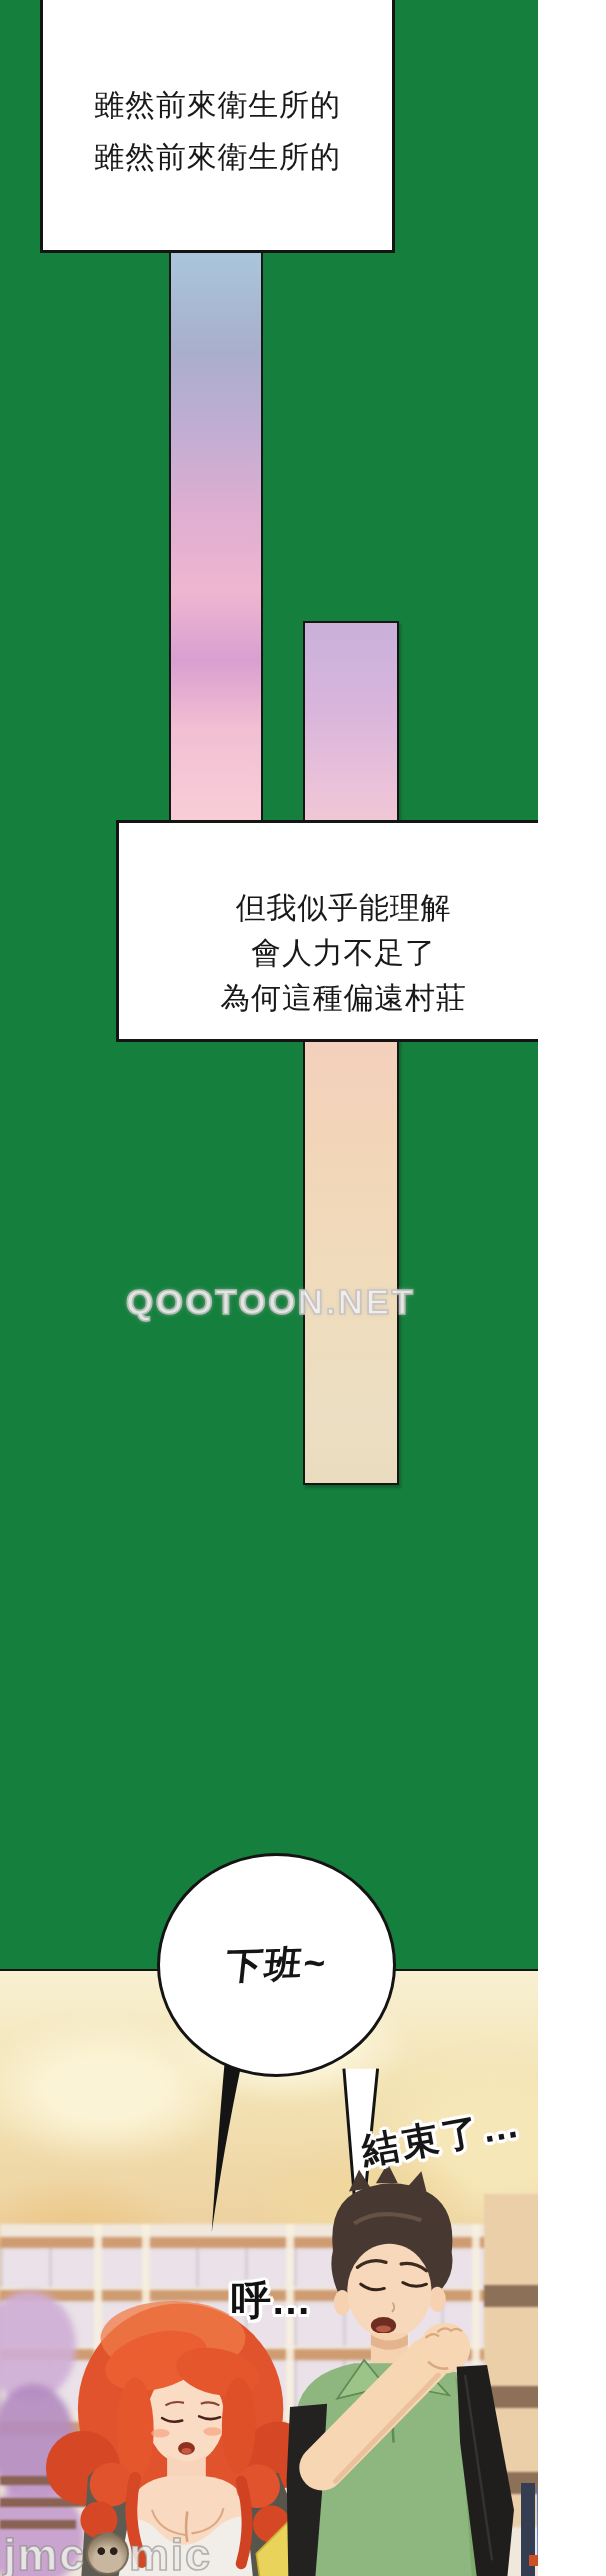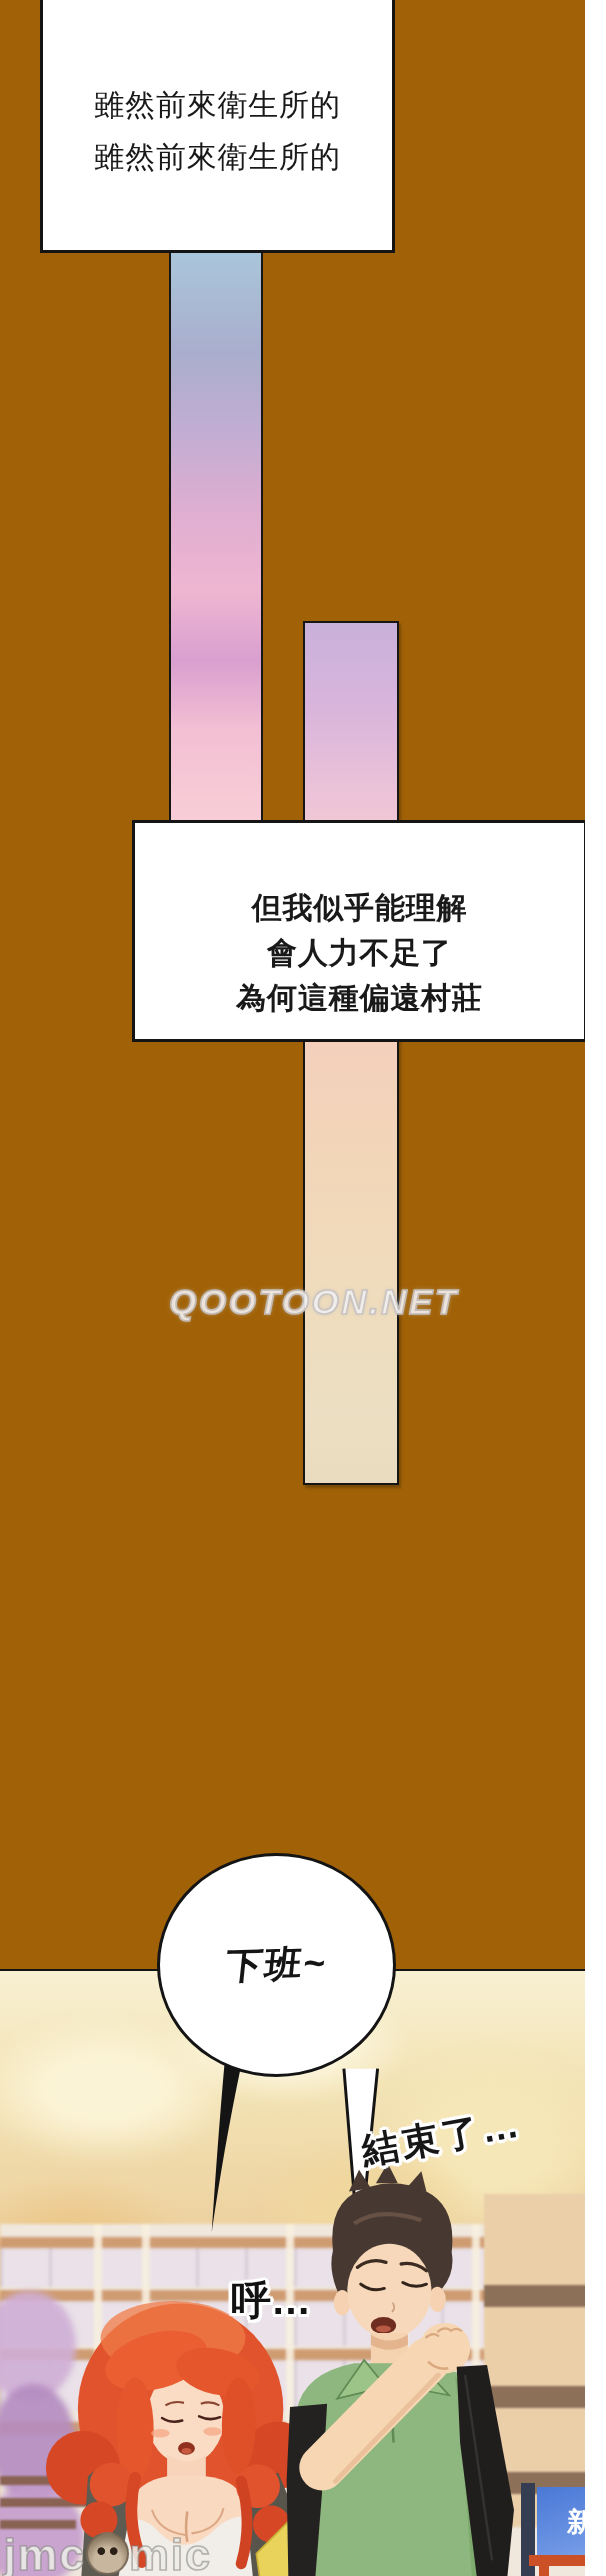--- a/index.html
+++ b/index.html
@@ -1,39 +1,39 @@
 <!DOCTYPE html>
 <html style="font-size:13.5px"><head>
 <meta charset="utf-8">
 <style>
   html,body{margin:0;padding:0;background:#ffffff;}
-  #page{position:relative;width:585px;height:2576px;overflow:hidden;
-        background:#a16207;font-family:"Liberation Sans",sans-serif;}
+  #page{position:relative;width:538px;height:2576px;overflow:hidden;
+        background:#15803d;font-family:"Liberation Sans",sans-serif;}
 
   
   .nbox{position:absolute;background:#ffffff;border:3.4px solid #141414;z-index:6;box-sizing:border-box;}
   #box1{left:40px;top:-3.4px;width:355px;height:256px;}
-  #box2{left:132px;top:820px;width:455px;height:222px;font-weight:bold;}
+  #box2{left:116px;top:820px;width:455px;height:222px;}
   .ntext{width:100%;text-align:center;color:#191919;letter-spacing:0.8px;}
   #box1 .ntext{padding-top:79px;font-size:30px;line-height:52px;}
   #box2 .ntext{padding-top:62px;font-size:30px;line-height:45px;}
 
   
   .strip{position:absolute;border:2.5px solid #161616;box-sizing:border-box;z-index:2;}
   #strip1{left:169px;top:249px;width:94px;height:573px;border-top:none;
     background:linear-gradient(180deg,#a9c6dc 0%,#a9aecd 18%,#c2add3 32%,#dfaed1 46%,
                #efb6d1 60%,#d99fd0 72%,#f2bfd3 84%,#f8cdd7 100%);}
   #strip2{left:303px;top:621px;width:96px;height:864px;box-shadow:1.7px 2.5px 2.5px rgba(0,0,0,.25);
     background:linear-gradient(180deg,#c9b1da 0%,#d9b5dc 10%,#ecc3d8 20%,#f3cdd0 27%,
                #f3ccc5 35%,#f4d0bd 48%,#f2d6b8 62%,#efdcbc 78%,#ebdec2 92%,#e9dcbe 100%);}
 
   
-  #qootoon{position:absolute;left:126px;top:1282px;width:376px;text-align:center;z-index:7;
+  #qootoon{position:absolute;left:126px;top:1282px;width:376px;text-align:left;z-index:7;
     font-size:35px;font-weight:bold;letter-spacing:2.5px;color:#f2efef;opacity:.92;
-    -webkit-text-stroke:1.7px #c6c3c3;text-shadow:0 0 4.2px rgba(190,187,187,.8);font-style:italic;}
+    -webkit-text-stroke:1.7px #c6c3c3;text-shadow:0 0 4.2px rgba(190,187,187,.8);}
   #jmcomic{position:absolute;left:3.4px;top:2529px;z-index:9;font-size:45px;font-weight:bold;
     letter-spacing:1.7px;color:rgba(236,236,232,.88);-webkit-text-stroke:1.7px rgba(130,130,126,.55);}
   .monkey{display:inline-block;width:39px;height:39px;border-radius:50%;vertical-align:-5px;
     border:2.5px solid rgba(110,96,80,.8);
     background:radial-gradient(circle at 34% 44%,#2a2018 0 3.4px,rgba(0,0,0,0) 4.2px),
                radial-gradient(circle at 66% 44%,#2a2018 0 3.4px,rgba(0,0,0,0) 4.2px),
                radial-gradient(circle at 50% 70%,#c9b69e 0 40%,#8a7860 75%);}
 
   
   #scene{position:absolute;left:0;top:1969px;width:607px;height:607px;z-index:3;

